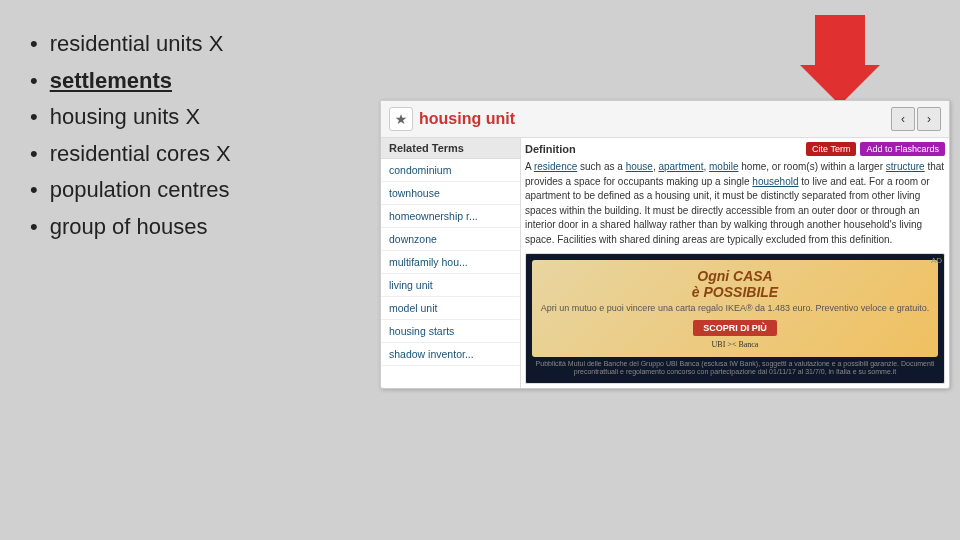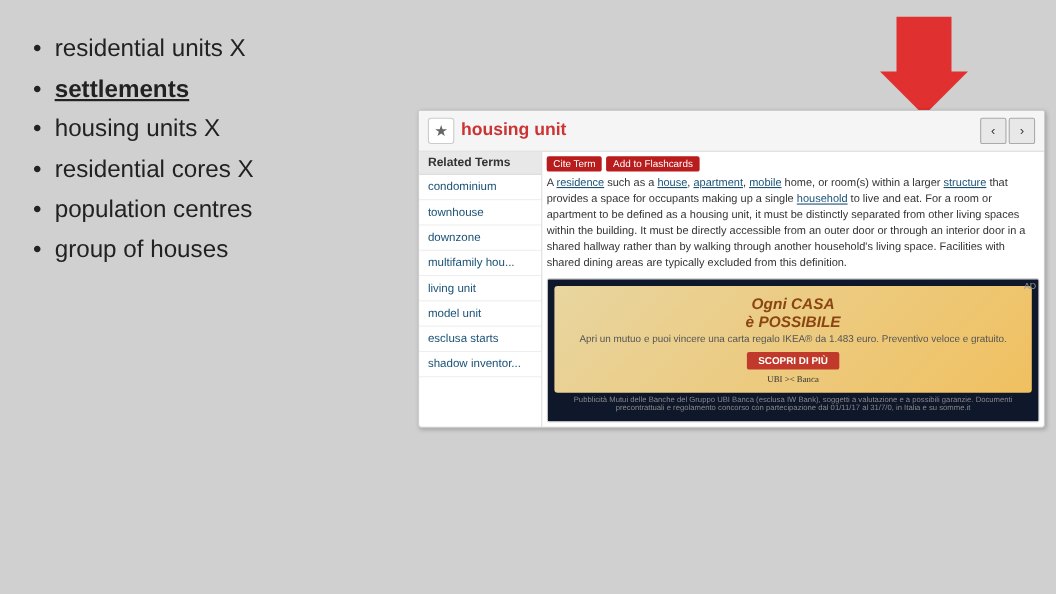--- a/index.html
+++ b/index.html
@@ -127,21 +127,21 @@
       justify-content: center;
       cursor: pointer;
       font-size: 12px;
     }
 
     .dict-body {
       display: flex;
     }
 
     .dict-left-col {
-      width: 112px;
+      width: 140px;
       border-right: 1px solid #ddd;
     }
 
     .dict-col-header {
       background: #e8e8e8;
       padding: 4px 8px;
       font-weight: bold;
       font-size: 11px;
       border-bottom: 1px solid #ddd;
     }
@@ -176,21 +176,21 @@
       padding: 2px 6px;
       font-size: 9px;
       background: #b91c1c;
       color: #fff;
       border: none;
       border-radius: 2px;
       cursor: pointer;
     }
 
     .flash-btn {
-      background: #b91c1c;
+      background: #a21caf;
     }
 
     .definition-text {
       font-size: 10px;
       line-height: 1.45;
       color: #333;
     }
 
     .definition-text a {
       color: #1a5276;
@@ -307,30 +307,32 @@
         <div class="nav-btn">‹</div>
         <div class="nav-btn">›</div>
       </div>
     </div>
 
     <div class="dict-body">
       <div class="dict-left-col">
         <div class="dict-col-header">Related Terms</div>
         <div class="related-term">condominium</div>
         <div class="related-term">townhouse</div>
+        <div class="related-term">homeownership r...</div>
         <div class="related-term">downzone</div>
         <div class="related-term">multifamily hou...</div>
         <div class="related-term">living unit</div>
         <div class="related-term">model unit</div>
-        <div class="related-term">esclusa starts</div>
+        <div class="related-term">housing starts</div>
         <div class="related-term">shadow inventor...</div>
       </div>
 
       <div class="dict-right-col">
         <div class="def-header-row">
+          <div class="def-col-header">Definition</div>
           <button class="cite-btn">Cite Term</button>
           <button class="flash-btn">Add to Flashcards</button>
         </div>
 
         <div class="definition-text">
           A <a>residence</a> such as a <a>house</a>, <a>apartment</a>, <a>mobile</a> home, or room(s) within a larger <a>structure</a> that provides a space for occupants making up a single <a>household</a> to live and eat. For a room or apartment to be defined as a housing unit, it must be distinctly separated from other living spaces within the building. It must be directly accessible from an outer door or through an interior door in a shared hallway rather than by walking through another household's living space. Facilities with shared dining areas are typically excluded from this definition.
         </div>
 
         <div class="ad-box">
           <span class="ad-label">AD</span>

